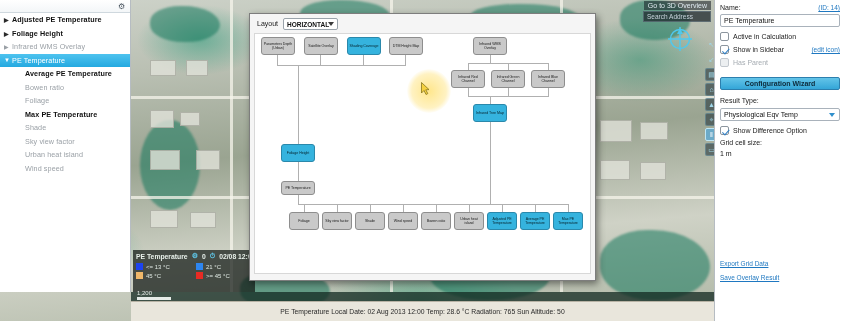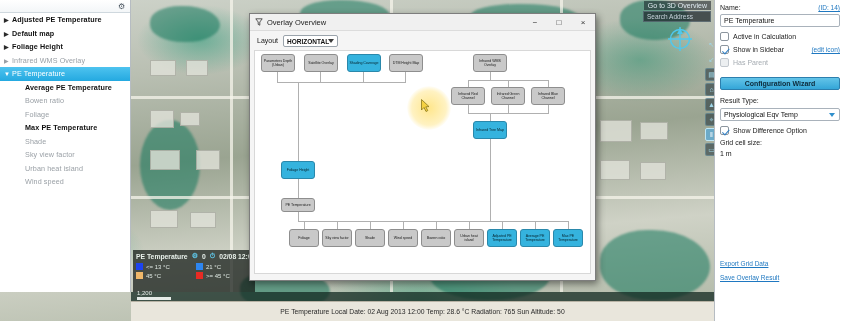--- a/index.html
+++ b/index.html
@@ -439,24 +439,20 @@
     <div id="sidebar-topbar">
       <span class="tb-icon">⚙</span>
     </div>
     <div id="sidebar-items">
         <div class="tree-row lvl1 bold">
           <span class="tri">▶</span>
           <span>Adjusted PE Temperature</span>
         </div>
         <div class="tree-row lvl1 bold">
           <span class="tri">▶</span>
-          <span>Default map</span>
-        </div>
-        <div class="tree-row lvl1 bold">
-          <span class="tri">▶</span>
           <span>Foliage Height</span>
         </div>
         <div class="tree-row lvl1 dim">
           <span class="tri">▶</span>
           <span>Infrared WMS Overlay</span>
         </div>
         <div class="tree-row lvl1 selected">
           <span class="tri">▼</span>
           <span>PE Temperature</span>
         </div>
@@ -597,31 +593,20 @@
     <div class="rp-static">Grid cell size:</div>
     <div class="rp-value">1 m</div>
 
     <div class="rp-bottom-links">
       <span class="rp-link">Export Grid Data</span>
       <span class="rp-link">Save Overlay Result</span>
     </div>
   </div>
 
   <div id="dialog">
-    <div id="dlg-title">
-      <svg class="t-ico" width="8" height="8" viewBox="0 0 10 10">
-        <path d="M1 1 H9 L6 5 V9 L4 8 V5 Z" fill="none" stroke="#333" stroke-width="1"></path>
-      </svg>
-      <span class="t-text">Overlay Overview</span>
-      <span id="dlg-wbtns">
-        <span class="wbtn">−</span>
-        <span class="wbtn">□</span>
-        <span class="wbtn">×</span>
-      </span>
-    </div>
 
     <div id="dlg-toolbar">
       <span class="dl-label">Layout</span>
       <span id="layout-select">
         <span>HORIZONTAL</span>
         <span class="caret"></span>
       </span>
     </div>
 
     <div id="dlg-canvas">

